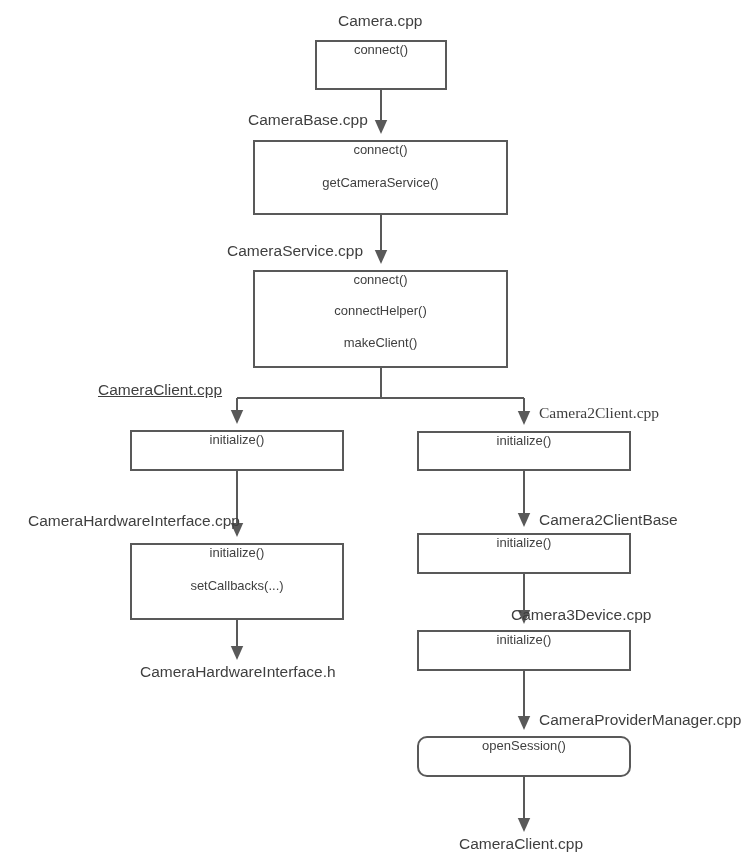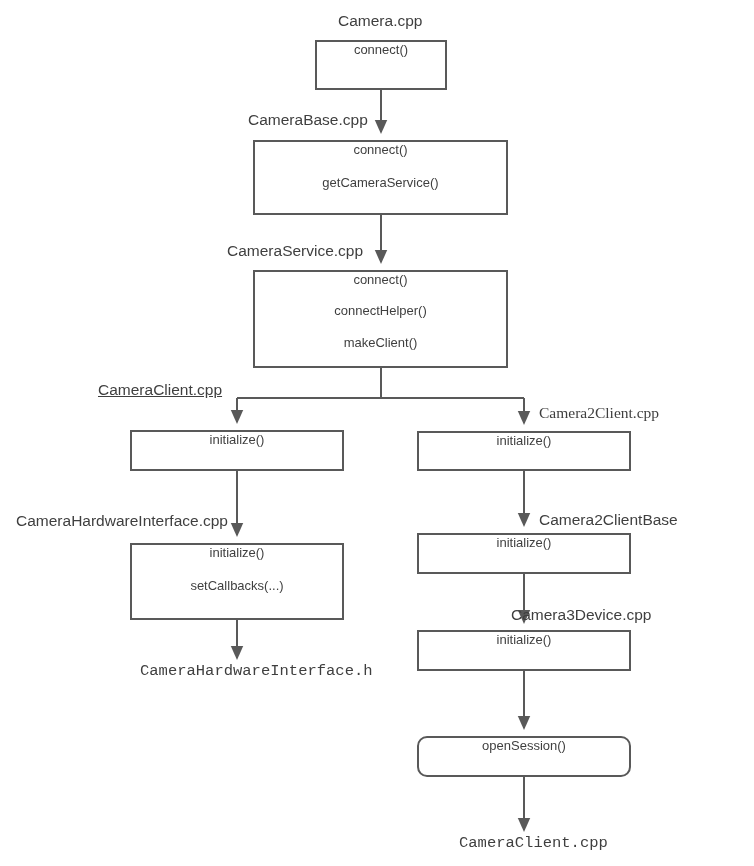--- a/index.html
+++ b/index.html
@@ -50,21 +50,20 @@
     font-size: 15.5px;
     white-space: nowrap;
     line-height: 1;
   }
   .terminal-label {
     position: absolute;
     color: #3f3f3f;
     font-size: 15.5px;
     white-space: nowrap;
     line-height: 1;
-    font-family: Liberation Mono, monospace;
   }
 </style>
 </head>
 <body>
 
 <div id="diagram">
 
   <svg class="edges" viewBox="0 0 754 866" xmlns="http://www.w3.org/2000/svg">
     <defs>
       <marker id="arrowhead" markerWidth="9" markerHeight="9" refX="6.2" refY="3.6" orient="auto" markerUnits="strokeWidth">
@@ -99,28 +98,29 @@
   </svg>
 
   <div class="edge-label" style="left:338px; top:13px;">Camera.cpp</div>
 
   <div class="edge-label" style="left:248px; top:112px;">CameraBase.cpp</div>
 
   <div class="edge-label" style="left:227px; top:243px;">CameraService.cpp</div>
 
   <div class="edge-label" style="left:98px; top:382px;text-decoration:underline;">CameraClient.cpp</div>
 
-  <div class="edge-label" style="left:16px; top:513px;">CameraHardwareInterface.cpp</div>
+  <div class="edge-label" style="left:28px; top:513px;">CameraHardwareInterface.cpp</div>
 
   <div class="edge-label" style="left:539px; top:405px;font-family:Liberation Serif, serif;">Camera2Client.cpp</div>
 
   <div class="edge-label" style="left:539px; top:512px;">Camera2ClientBase</div>
 
   <div class="edge-label" style="left:511px; top:607px;">Camera3Device.cpp</div>
 
+  <div class="edge-label" style="left:539px; top:712px;">CameraProviderManager.cpp</div>
 
   <div class="node one" style="left:315px; top:40px; width:132px; height:50px;">
     <span class="line">connect()</span>
   </div>
 
   <div class="node two" style="left:253px; top:140px; width:255px; height:75px;">
     <span class="line">connect()</span>
     <span class="line">getCameraService()</span>
   </div>
 

